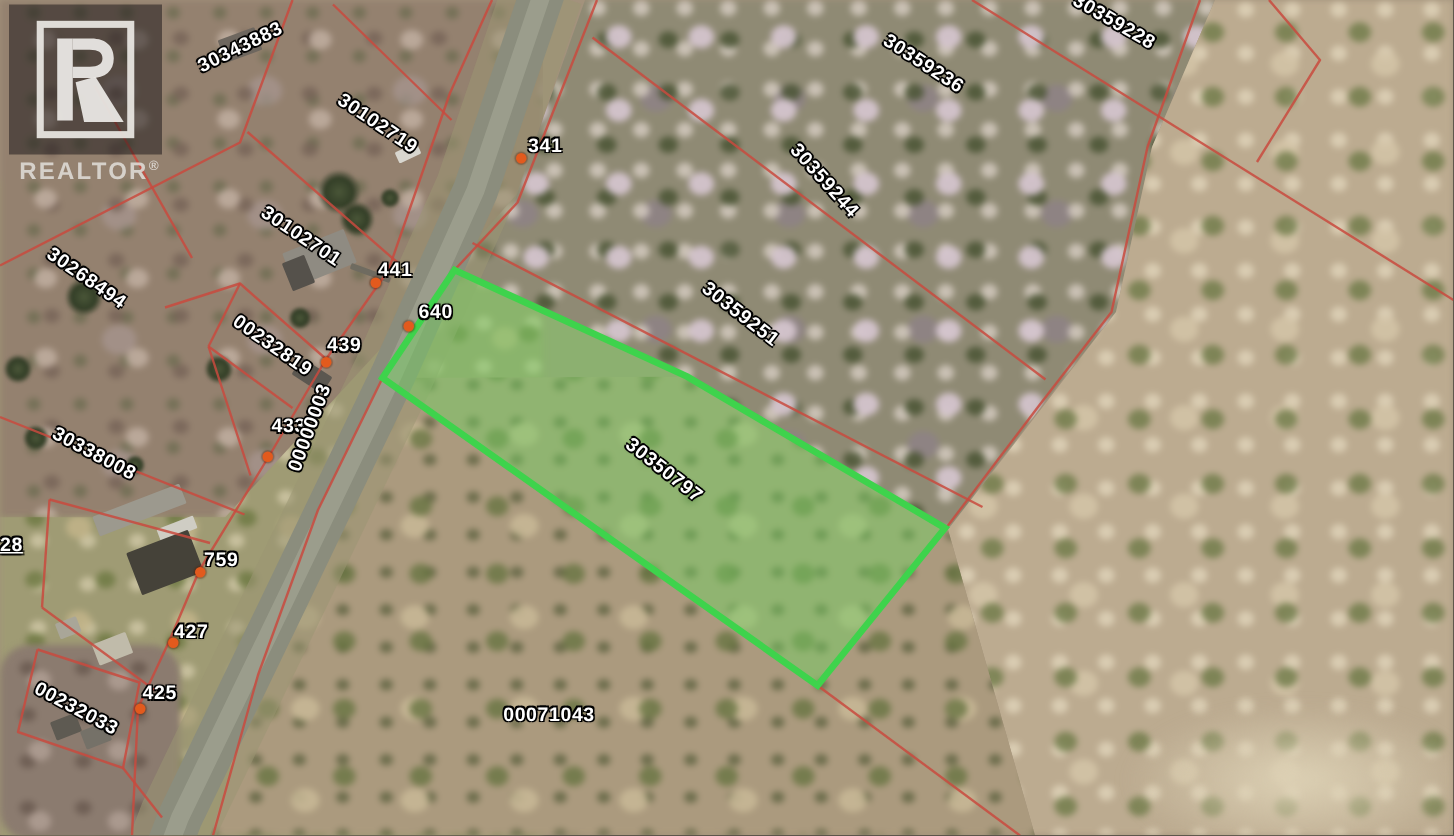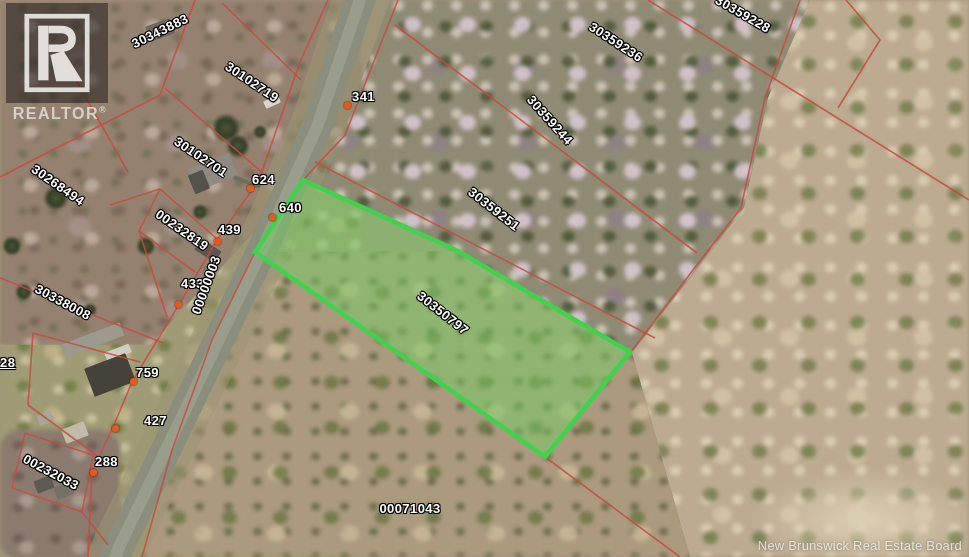--- a/index.html
+++ b/index.html
@@ -150,56 +150,55 @@
       </g>
     <g id="hl-g">
         <polygon points="303,180 458,251 630,352 545,457 255,252" class="hl" fill="rgba(118,206,99,0.5)" stroke="#3ed34c"></polygon>
       </g>
   </svg>
 
   <div id="labels">
       <div class="dot" style="left: 344px; top: 102px; background: rgb(226, 90, 29);"></div>
       <div class="civic" style="left: 352px; top: 90px;">341</div>
       <div class="dot" style="left: 247px; top: 185px; background: rgb(226, 90, 29);"></div>
-      <div class="civic" style="left: 252px; top: 173px;">624</div>
+      <div class="civic" style="left: 252px; top: 173px;">441</div>
       <div class="dot" style="left: 214px; top: 238px; background: rgb(226, 90, 29);"></div>
       <div class="civic" style="left: 218px; top: 223px; text-align: right;">439</div>
       <div class="dot" style="left: 269px; top: 214px; background: rgb(226, 90, 29);"></div>
       <div class="civic" style="left: 279px; top: 201px;">640</div>
       <div class="dot" style="left: 175px; top: 301px; background: rgb(226, 90, 29);"></div>
       <div class="civic" style="left: 181px; top: 277px;">433</div>
       <div class="dot" style="left: 130px; top: 378px; background: rgb(226, 90, 29);"></div>
       <div class="civic" style="left: 136px; top: 366px;">759</div>
       <div class="dot" style="left: 112px; top: 425px; background: rgb(226, 90, 29);"></div>
-      <div class="civic" style="left: 116px; top: 414px; margin-left: 28px;">427</div>
+      <div class="civic" style="left: 116px; top: 414px;">427</div>
       <div class="dot" style="left: 90px; top: 469px; background: rgb(226, 90, 29);"></div>
-      <div class="civic" style="left: 95px; top: 455px;">288</div>
+      <div class="civic" style="left: 95px; top: 455px;">425</div>
       <div class="civic" style="left: 0px; top: 356px; text-decoration: underline;">28</div>
       <div class="plabel" style="left: 160px; top: 31px; transform: translate(-50%, -50%) rotate(-26deg);">30343883</div>
       <div class="plabel" style="left: 252px; top: 82px; transform: translate(-50%, -50%) rotate(34deg);">30102719</div>
       <div class="plabel" style="left: 201px; top: 157px; transform: translate(-50%, -50%) rotate(34deg);">30102701</div>
       <div class="plabel" style="left: 58px; top: 185px; transform: translate(-50%, -50%) rotate(35deg);">30268494</div>
       <div class="plabel" style="left: 182px; top: 230px; transform: translate(-50%, -50%) rotate(35deg);">00232819</div>
       <div class="plabel" style="left: 63px; top: 302px; transform: translate(-50%, -50%) rotate(28deg);">30338008</div>
       <div class="plabel" style="left: 51px; top: 472px; transform: translate(-50%, -50%) rotate(28deg);">00232033</div>
       <div class="plabel" style="left: 206px; top: 285px; transform: translate(-50%, -50%) rotate(-70deg);">00000003</div>
       <div class="plabel" style="left: 743px; top: 14px; transform: translate(-50%, -50%) rotate(30deg);">30359228</div>
       <div class="plabel" style="left: 616px; top: 42px; transform: translate(-50%, -50%) rotate(33deg);">30359236</div>
       <div class="plabel" style="left: 550px; top: 120px; transform: translate(-50%, -50%) rotate(48deg);">30359244</div>
       <div class="plabel" style="left: 494px; top: 209px; transform: translate(-50%, -50%) rotate(38deg);">30359251</div>
       <div class="plabel" style="left: 443px; top: 313px; transform: translate(-50%, -50%) rotate(38deg);">30350797</div>
-      <div class="plabel" style="left: 366px; top: 508px; transform: translate(-50%, -50%) rotate(0deg); margin-left: 44px;">00071043</div>
+      <div class="plabel" style="left: 366px; top: 476px; transform: translate(-50%, -50%) rotate(0deg);">00071043</div>
     </div>
 
   <div id="logo">
     <div class="box">
       <svg width="66" height="82" viewBox="0 0 70 84">
         <rect x="3" y="3" width="64" height="78" fill="none" stroke="rgba(238,236,232,.9)" stroke-width="5"></rect>
         <rect x="15" y="13" width="11" height="58" fill="rgba(238,236,232,.92)"></rect>
         <path d="M26 13 h13 c11 0 16 6 16 14 c0 9 -6 14 -16 14 h-13 v-8 h12 c6 0 9 -2 9 -6 s-3 -6 -9 -6 h-12 z" fill="rgba(238,236,232,.92)"></path>
         <path d="M28 44 L42 40 L62 72 L34 72 Z" fill="rgba(238,236,232,.92)"></path>
       </svg>
     </div>
     <div class="brand"><span>REALTOR</span><sup>®</sup></div>
   </div>
 
-  <div id="wmark">New Brunswick Real Estate Board</div>
 </div>
 
 </body></html>

